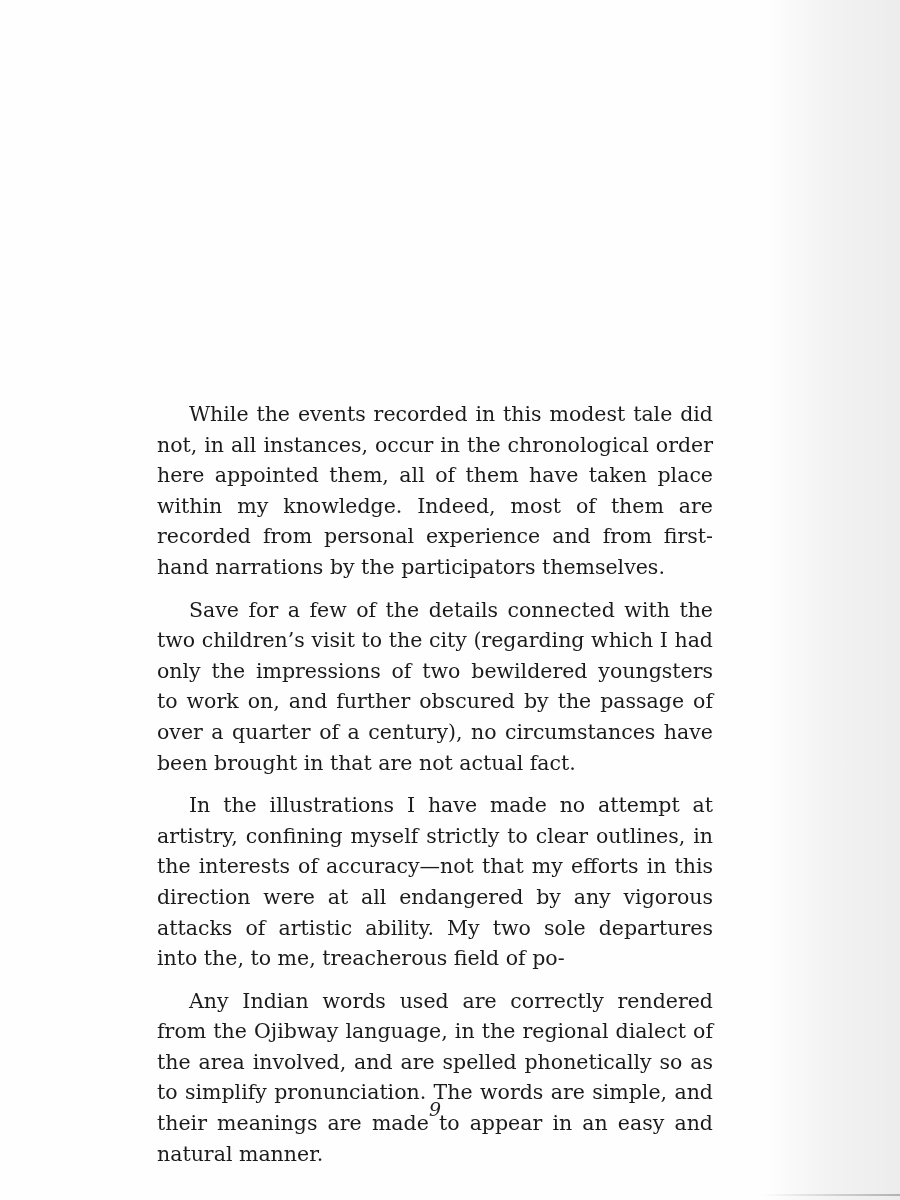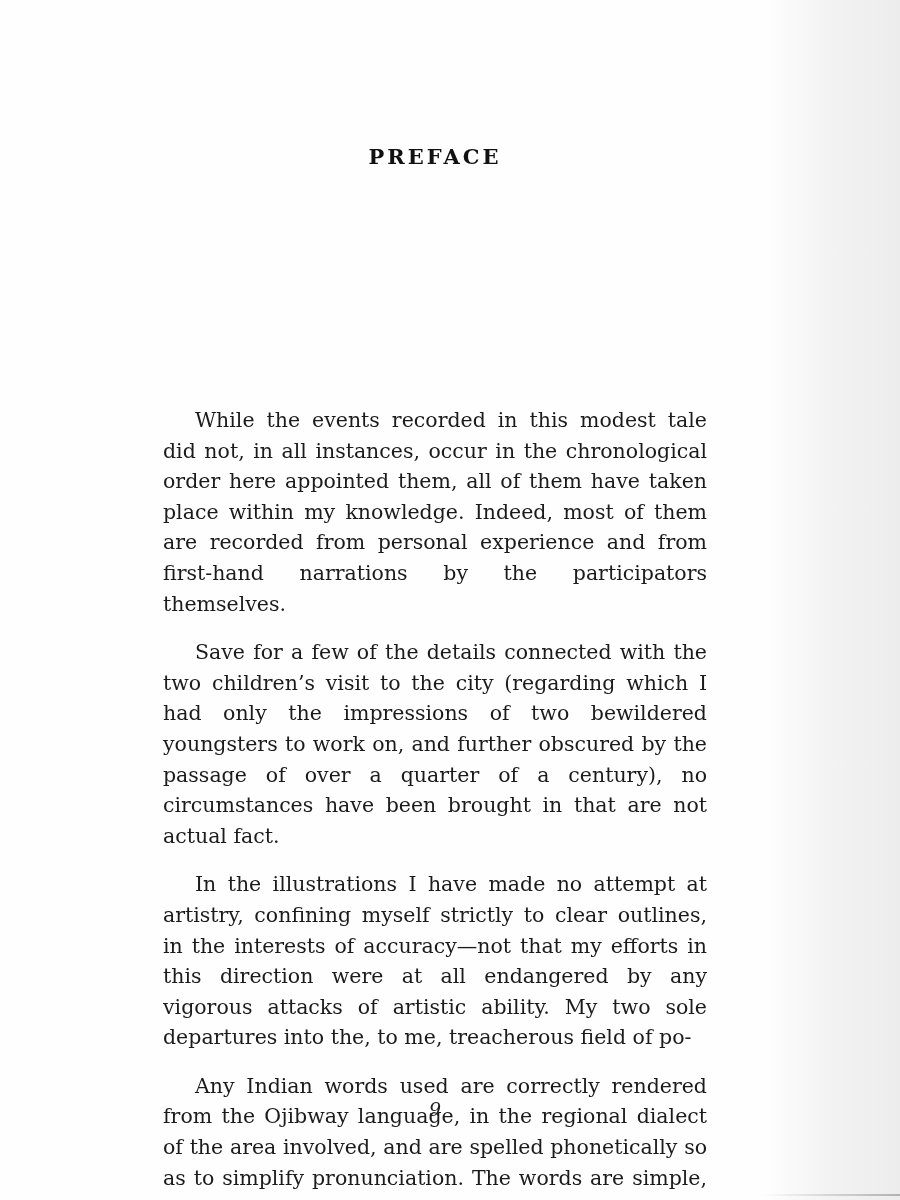--- a/index.html
+++ b/index.html
@@ -54,41 +54,40 @@
     position: absolute;
     top: 387px;
     left: 145px;
     width: 580px;
     font-size: 20.5px;
     line-height: 30.6px;
     text-align: justify;
     color: #1b1b1b;
   }
   .text-block p {
-    margin: 18px;
+    margin: 12px;
     text-indent: 32px;
     hyphens: auto;
     -webkit-hyphens: auto;
   }
   .page-number {
     position: absolute;
     top: 1098px;
     left: 145px;
     width: 580px;
     text-align: center;
     font-size: 19px;
     font-style: italic;
     color: #222;
   }
 </style>
 </head>
 <body>
 
 <div class="page">
-  <h1 class="title">PREFACE</h1>
 
   <div class="text-block" id="body-paragraphs">
       <p>While the events recorded in this modest tale did not, in all instances, occur in the chronological order here appointed them, all of them have taken place within my knowledge. Indeed, most of them are recorded from personal experience and from first-hand narrations by the participators themselves.</p>
       <p>Save for a few of the details connected with the two children’s visit to the city (regarding which I had only the impressions of two bewildered youngsters to work on, and further obscured by the passage of over a quarter of a century), no circumstances have been brought in that are not actual fact.</p>
       <p>In the illustrations I have made no attempt at artistry, confining myself strictly to clear outlines, in the interests of accuracy—not that my efforts in this direction were at all endangered by any vigorous attacks of artistic ability. My two sole departures into the, to me, treacherous field of po-</p>
       <p>Any Indian words used are correctly rendered from the Ojibway language, in the regional dialect of the area involved, and are spelled phonetically so as to simplify pronunciation. The words are simple, and their meanings are made to appear in an easy and natural manner.</p>
     </div>
 
   <div class="page-number">9</div>
 

